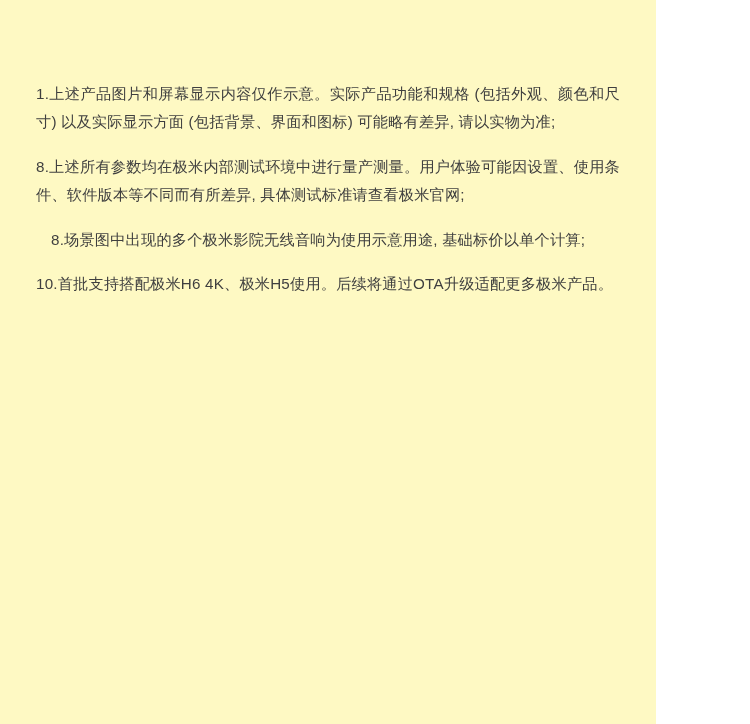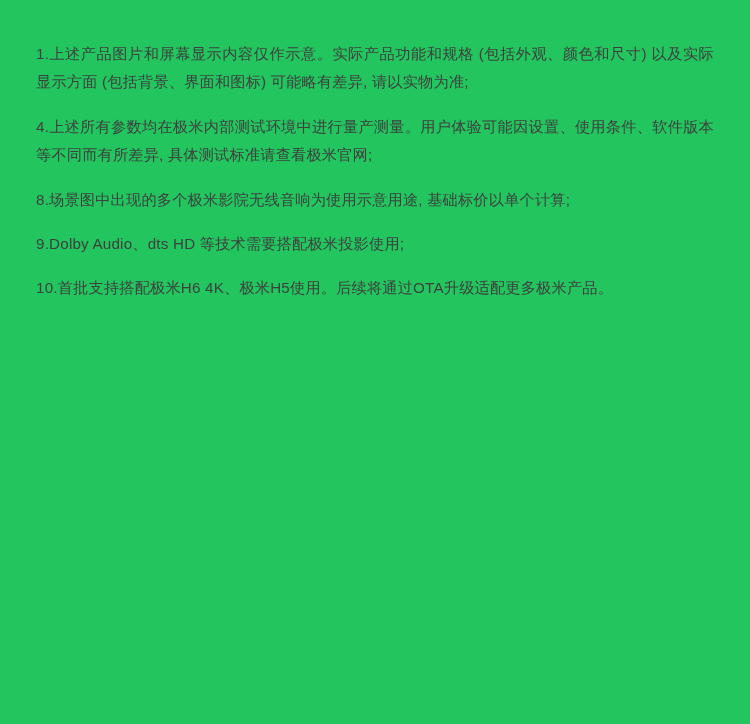--- a/index.html
+++ b/index.html
@@ -9,44 +9,44 @@
   body {
     width: 750px;
     height: 724px;
     background: #ffffff;
     font-family: "Liberation Sans", "DejaVu Sans", sans-serif;
     color: #3d3d3d;
     overflow: hidden;
   }
   .disclaimer-page {
     box-sizing: border-box;
-    width: 750px;
+    width: 656px;
     height: 724px;
-    padding: 40px 36px 20px 36px;
-    background: #22c55e;
+    padding: 80px 36px 20px 36px;
+    background: #fef9c3;
   }
   .clause {
     font-size: 15.2px;
     line-height: 28px;
     letter-spacing: 0.2px;
     color: #3f3f3f;
     margin: 0 0 17px 0;
     text-align: justify;
     text-justify: inter-ideograph;
     word-break: break-word;
   }
   .clause:last-child {
     margin-bottom: 0;
   }
   .clause.tight {
     margin-bottom: 16px;
+    margin-left: 15px;
   }
 </style>
 </head>
 <body>
 
 <div class="disclaimer-page">
   <p class="clause">1.上述产品图片和屏幕显示内容仅作示意。实际产品功能和规格 (包括外观、颜色和尺寸) 以及实际显示方面 (包括背景、界面和图标) 可能略有差异, 请以实物为准;</p>
-  <p class="clause">4.上述所有参数均在极米内部测试环境中进行量产测量。用户体验可能因设置、使用条件、软件版本等不同而有所差异, 具体测试标准请查看极米官网;</p>
+  <p class="clause">8.上述所有参数均在极米内部测试环境中进行量产测量。用户体验可能因设置、使用条件、软件版本等不同而有所差异, 具体测试标准请查看极米官网;</p>
   <p class="clause tight">8.场景图中出现的多个极米影院无线音响为使用示意用途, 基础标价以单个计算;</p>
-  <p class="clause tight">9.Dolby Audio、dts HD 等技术需要搭配极米投影使用;</p>
   <p class="clause">10.首批支持搭配极米H6 4K、极米H5使用。后续将通过OTA升级适配更多极米产品。</p>
 </div>
 
 </body></html>

